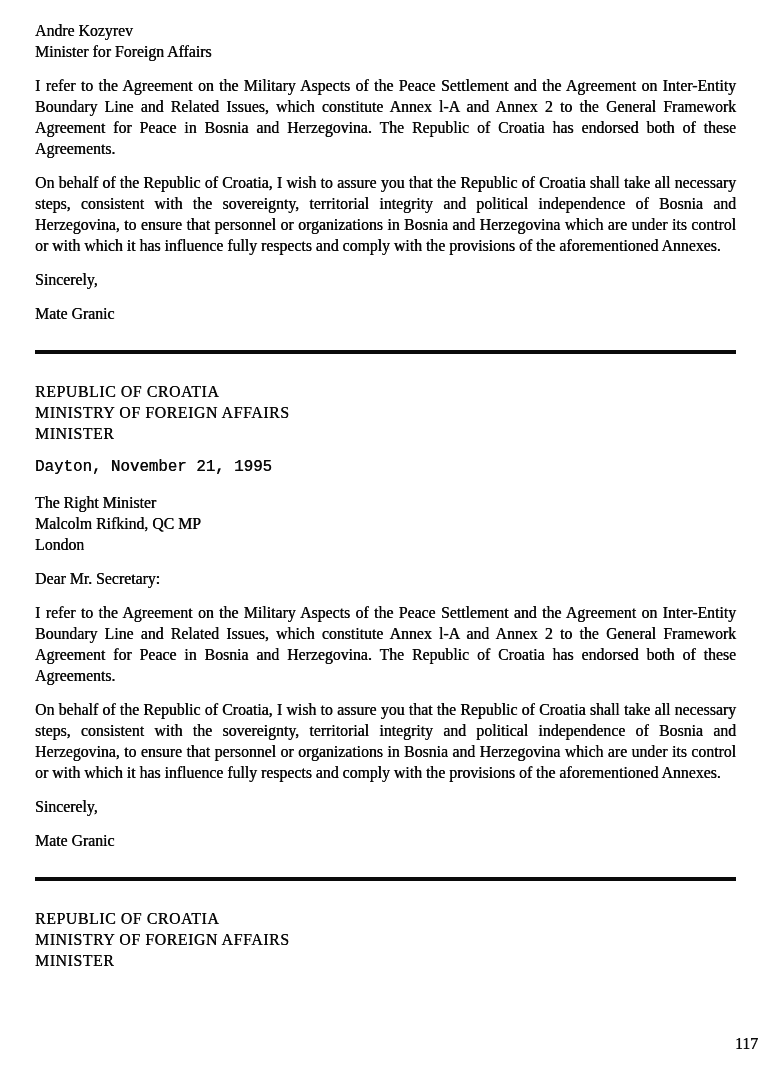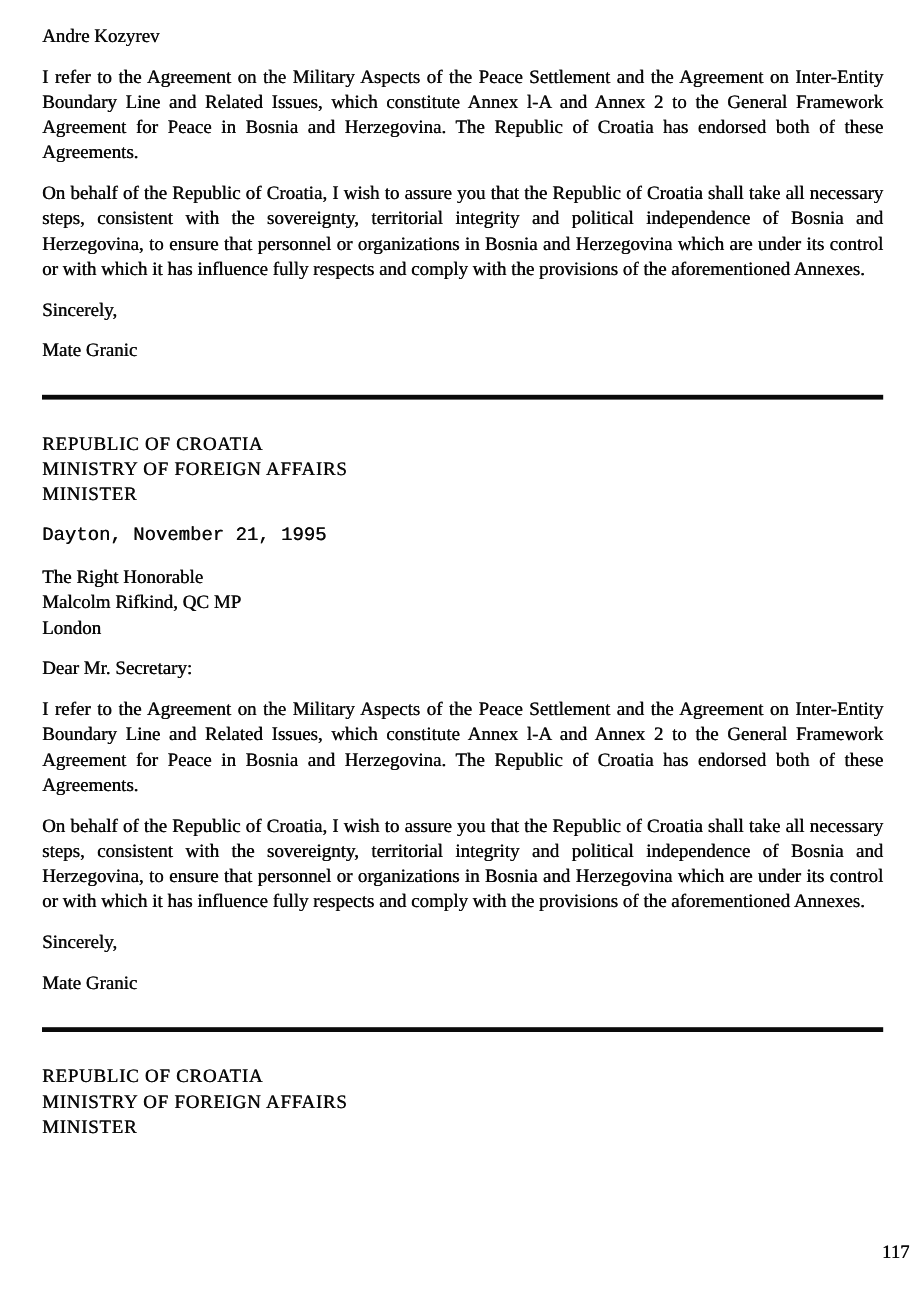--- a/index.html
+++ b/index.html
@@ -48,38 +48,39 @@
   }
 </style>
 </head>
 <body>
 
 <div class="page">
 
   <section>
     <div class="block">
       <div class="line">Andre Kozyrev</div>
+      <div class="line">Minister for Foreign Affairs</div>
     </div>
     <p class="body-par">I refer to  the Agreement on the Military Aspects of the Peace Settlement and the Agreement on Inter-Entity Boundary  Line and Related Issues, which constitute Annex l-A and Annex 2 to  the General Framework Agreement for Peace in Bosnia and Herzegovina. The Republic of Croatia has endorsed both of these Agreements.</p>
     <p class="body-par">On behalf of the  Republic of Croatia, I wish to assure you that the Republic of Croatia shall take all necessary steps, consistent with the sovereignty, territorial  integrity and political independence  of Bosnia and Herzegovina, to ensure that personnel or organizations in Bosnia and Herzegovina  which are under its control or with which it has influence fully respects and comply with the provisions of the aforementioned Annexes.</p>
     <div class="block">Sincerely,</div>
     <div class="block">Mate Granic</div>
   </section>
 
   <hr class="rule">
 
   <section>
     <div class="block letterhead">
       <div class="line">REPUBLIC OF CROATIA</div>
       <div class="line">MINISTRY OF FOREIGN AFFAIRS</div>
       <div class="line">MINISTER</div>
     </div>
     <div class="block date-block">Dayton, November 21, 1995</div>
     <div class="block">
-      <div class="line">The Right Honorable</div>
+      <div class="line">The Right Minister</div>
       <div class="line">Malcolm Rifkind, QC MP</div>
       <div class="line">London</div>
     </div>
     <div class="block">Dear Mr. Secretary:</div>
     <p class="body-par">I refer to  the Agreement on the Military Aspects of the Peace Settlement and the Agreement on Inter-Entity Boundary  Line and Related Issues, which constitute Annex l-A and Annex 2 to  the General Framework Agreement for Peace in Bosnia and Herzegovina. The Republic of Croatia has endorsed both of these Agreements.</p>
     <p class="body-par">On behalf of the  Republic of Croatia, I wish to assure you that the Republic of Croatia shall take all necessary steps, consistent with the sovereignty, territorial  integrity and political independence  of Bosnia and Herzegovina, to ensure that personnel or organizations in Bosnia and Herzegovina  which are under its control or with which it has influence fully respects and comply with the provisions of the aforementioned Annexes.</p>
     <div class="block">Sincerely,</div>
     <div class="block">Mate Granic</div>
   </section>
 

